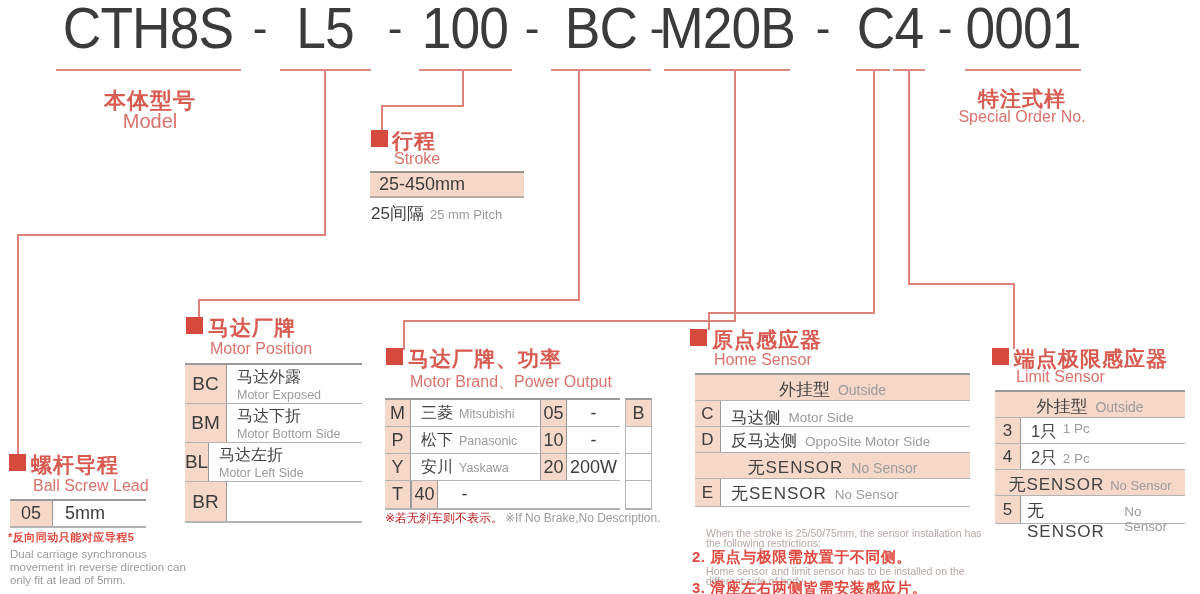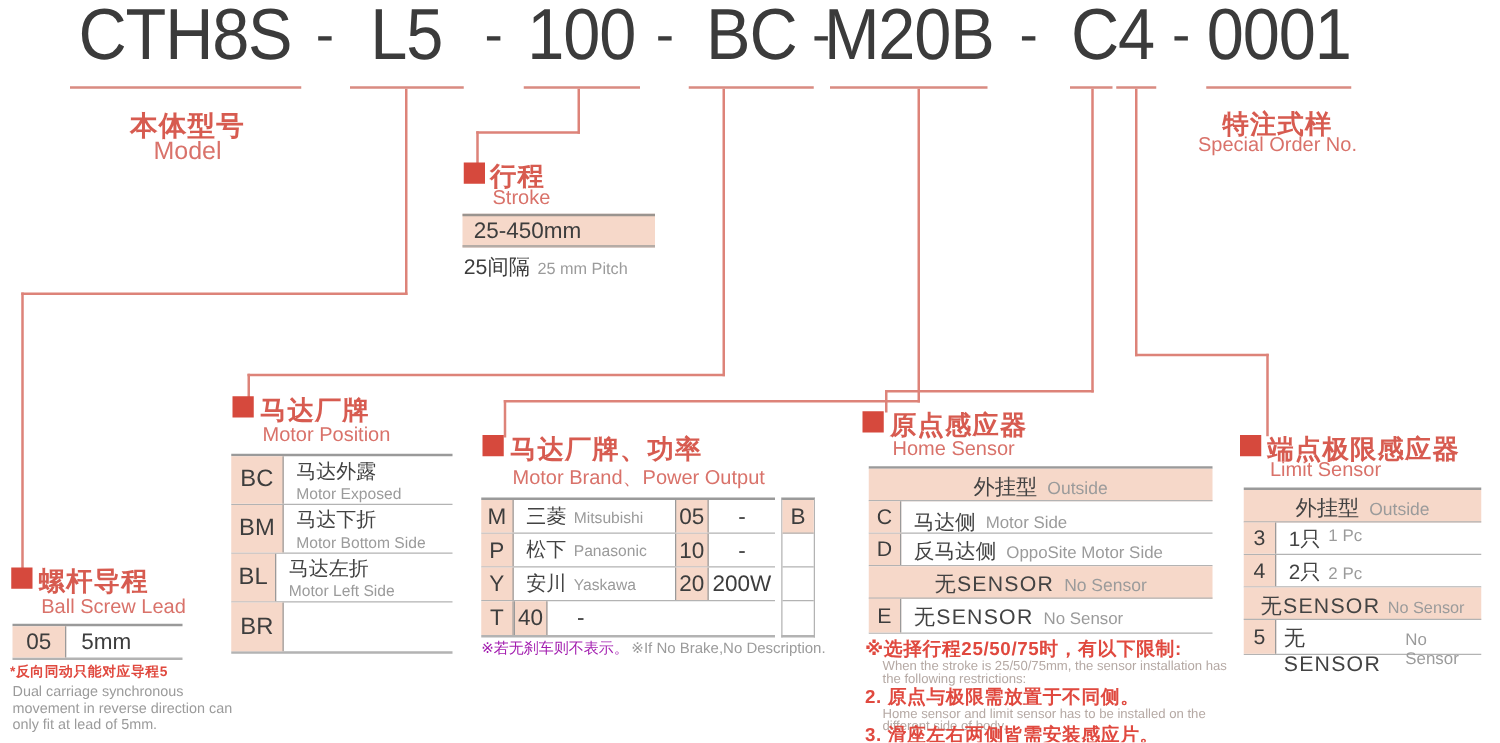--- a/index.html
+++ b/index.html
@@ -126,21 +126,21 @@
       </div>
     </div>
     <div class="row" style="height:39px">
       <div class="code" style="width:42px">BM</div>
       <div class="desc">
         <span class="cn" style="font-size:16px">马达下折</span>
         <span class="en" style="font-size:12.5px">Motor Bottom Side</span>
       </div>
     </div>
     <div class="row" style="height:39px">
-      <div class="code" style="width:36px">BL</div>
+      <div class="code" style="width:24px">BL</div>
       <div class="desc">
         <span class="cn" style="font-size:16px">马达左折</span>
         <span class="en" style="font-size:12.5px">Motor Left Side</span>
       </div>
     </div>
     <div class="row" style="height:39px">
       <div class="code" style="width:42px">BR</div>
     </div>
   </div>
 
@@ -182,21 +182,21 @@
     </div>
   </div>
 
   <div class="tbl" style="left:625px;top:398px;width:27px;border-left:1px solid #b3b3b3;border-right:1px solid #b3b3b3">
     <div class="row" style="height:27px;background:#f6d8c9;align-items:center;justify-content:center;font-size:18px">B</div>
     <div class="row" style="height:27px"></div>
     <div class="row" style="height:27px"></div>
     <div class="row" style="height:27px"></div>
   </div>
   <div style="position:absolute;left:385px;top:510px;display:flex;align-items:baseline">
-    <span style="font-size:12px;color:#a21caf">※若无刹车则不表示。</span>
+    <span style="font-size:12px;color:#b91c1c">※若无刹车则不表示。</span>
     <span style="font-size:12px;color:#9b9b9b;margin-left:2px">※If No Brake,No Description.</span>
   </div>
 
   <div class="sq" style="left:690px;top:329px"></div>
   <div class="t-cn" style="left:712px;top:326px">原点感应器</div>
   <div class="t-en" style="left:714px;top:351px">Home Sensor</div>
   <div class="tbl" style="left:695px;top:373px;width:275px;border-bottom:1px solid #b3b3b3">
     <div class="pinkhead" style="height:26px;padding-top:3px">
       <span class="cn" style="font-size:17px">外挂型</span>
       <span class="en" style="font-size:14px;margin-left:8px">Outside</span>
@@ -221,21 +221,20 @@
     </div>
     <div class="row" style="height:27px">
       <div class="code" style="width:26px;font-size:17px">E</div>
       <div class="inline-desc" style="align-items:baseline;padding-top:3px">
         <span class="cn" style="font-size:17px;letter-spacing:1px">无SENSOR</span>
         <span class="en" style="font-size:13.5px;margin-left:8px">No Sensor</span>
       </div>
     </div>
   </div>
 
-  <div class="note-red" style="left:692px;top:510px">※选择行程25/50/75时，有以下限制:</div>
   <div class="note-gray" style="left:706px;top:527px">When the stroke is 25/50/75mm, the sensor installation has</div>
   <div class="note-gray" style="left:706px;top:537px">the following restrictions:</div>
   <div class="note-red" style="left:692px;top:548px">2. 原点与极限需放置于不同侧。</div>
   <div class="note-gray" style="left:706px;top:565px">Home sensor and limit sensor has to be installed on the</div>
   <div class="note-gray" style="left:706px;top:575px">different side of body.</div>
   <div class="note-red" style="left:692px;top:579px">3. 滑座左右两侧皆需安装感应片。</div>
 
   <div class="sq" style="left:992px;top:348px"></div>
   <div class="t-cn" style="left:1014px;top:345px">端点极限感应器</div>
   <div class="t-en" style="left:1016px;top:368px">Limit Sensor</div>

